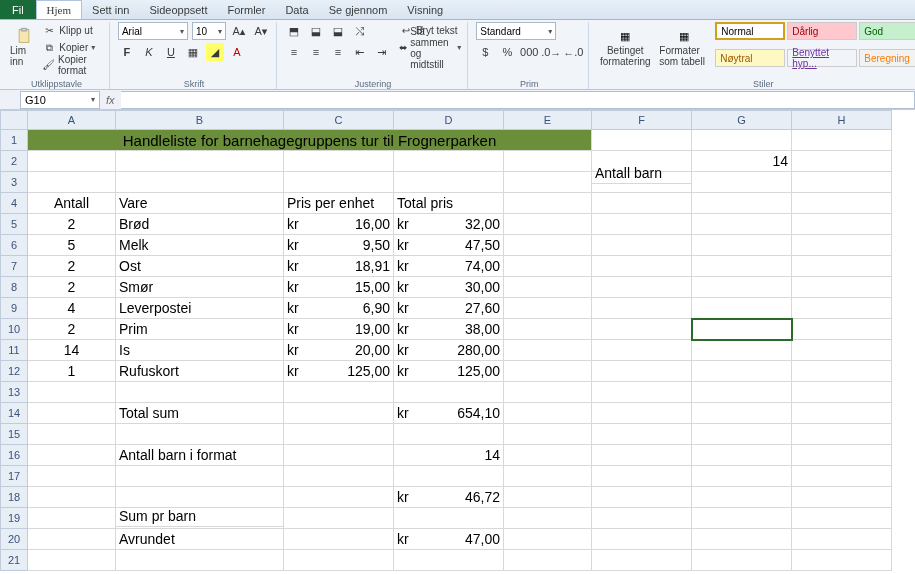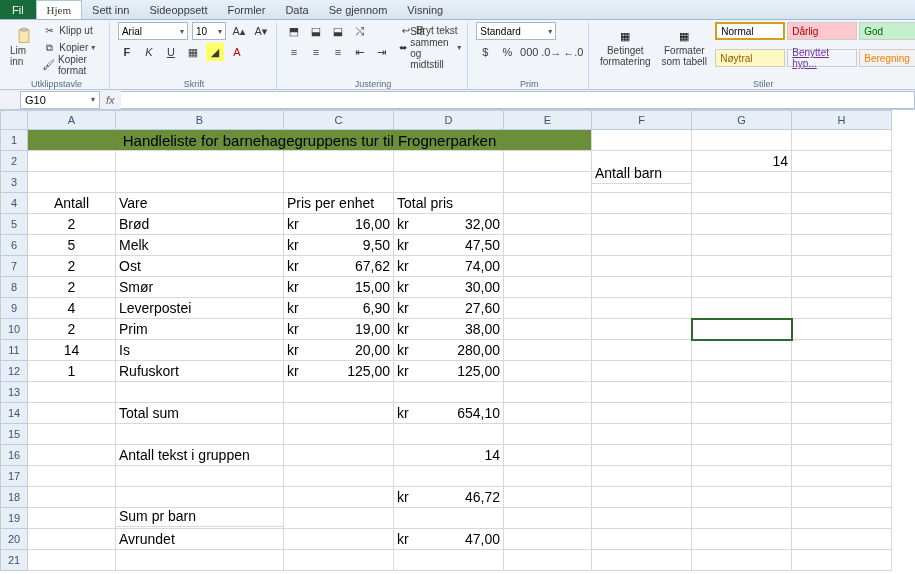--- a/index.html
+++ b/index.html
@@ -169,21 +169,21 @@
   </div>
 
   <div class="group" style="flex:1;">
     <div style="display:flex;gap:6px;">
       <div class="big-btn" style="width:56px">
         <span class="ico">▦</span>
         <span class="lbl" style="text-align:center">Betinget formatering</span>
       </div>
       <div class="big-btn" style="width:50px">
         <span class="ico">▦</span>
-        <span class="lbl" style="text-align:center">Formater som tabell</span>
+        <span class="lbl" style="">Formater som tabell</span>
       </div>
       <div style="display:grid;grid-template-columns:repeat(3,auto);gap:2px;">
         <div class="style-cell" style="border:2px solid #d4a017;background:#fff">Normal</div>
         <div class="style-cell" style="background:#ffc7ce;color:#9c0006">Dårlig</div>
         <div class="style-cell" style="background:#c6efce;color:#006100">God</div>
         <div class="style-cell" style="background:#fef9c3;color:#9c5700">Nøytral</div>
         <div class="style-cell" style="color:#7030a0;text-decoration:underline">Benyttet hyp...</div>
         <div class="style-cell" style="background:#f2f2f2;color:#fa7d00">Beregning</div>
       </div>
     </div>
@@ -432,21 +432,21 @@
           <span>9,50</span>
         </div>
         <div class="cell kr-cell" style="left: 366px; top: 105px; width: 110px; height: 21px; z-index: 2;">
           <span class="kr">kr</span>
           <span>47,50</span>
         </div>
         <div class="cell center" style="left: 0px; top: 126px; width: 88px; height: 21px; z-index: 2;">2</div>
         <div class="cell " style="left: 88px; top: 126px; width: 168px; height: 21px; z-index: 2;">Ost</div>
         <div class="cell kr-cell" style="left: 256px; top: 126px; width: 110px; height: 21px; z-index: 2;">
           <span class="kr">kr</span>
-          <span>67,62</span>
+          <span>18,91</span>
         </div>
         <div class="cell kr-cell" style="left: 366px; top: 126px; width: 110px; height: 21px; z-index: 2;">
           <span class="kr">kr</span>
           <span>74,00</span>
         </div>
         <div class="cell center" style="left: 0px; top: 147px; width: 88px; height: 21px; z-index: 2;">2</div>
         <div class="cell " style="left: 88px; top: 147px; width: 168px; height: 21px; z-index: 2;">Smør</div>
         <div class="cell kr-cell" style="left: 256px; top: 147px; width: 110px; height: 21px; z-index: 2;">
           <span class="kr">kr</span>
           <span>15,00</span>
@@ -493,21 +493,21 @@
         </div>
         <div class="cell kr-cell" style="left: 366px; top: 231px; width: 110px; height: 21px; z-index: 2;">
           <span class="kr">kr</span>
           <span>125,00</span>
         </div>
         <div class="cell " style="left: 88px; top: 273px; width: 168px; height: 21px; z-index: 2;">Total sum</div>
         <div class="cell kr-cell" style="left: 366px; top: 273px; width: 110px; height: 21px; z-index: 2;">
           <span class="kr">kr</span>
           <span>654,10</span>
         </div>
-        <div class="cell " style="left: 88px; top: 315px; width: 168px; height: 21px; z-index: 2;">Antall tekst i gruppen</div>
+        <div class="cell " style="left: 88px; top: 315px; width: 168px; height: 21px; z-index: 2;">Antall barn i format</div>
         <div class="cell right" style="left: 366px; top: 315px; width: 110px; height: 21px; z-index: 2;">14</div>
         <div class="cell " style="left: 88px; top: 376px; width: 168px; height: 21px; z-index: 2;">Sum pr barn</div>
         <div class="cell kr-cell" style="left: 366px; top: 357px; width: 110px; height: 21px; z-index: 2;">
           <span class="kr">kr</span>
           <span>46,72</span>
         </div>
         <div class="cell " style="left: 88px; top: 399px; width: 168px; height: 21px; z-index: 2;">Avrundet</div>
         <div class="cell kr-cell" style="left: 366px; top: 399px; width: 110px; height: 21px; z-index: 2;">
           <span class="kr">kr</span>
           <span>47,00</span>

